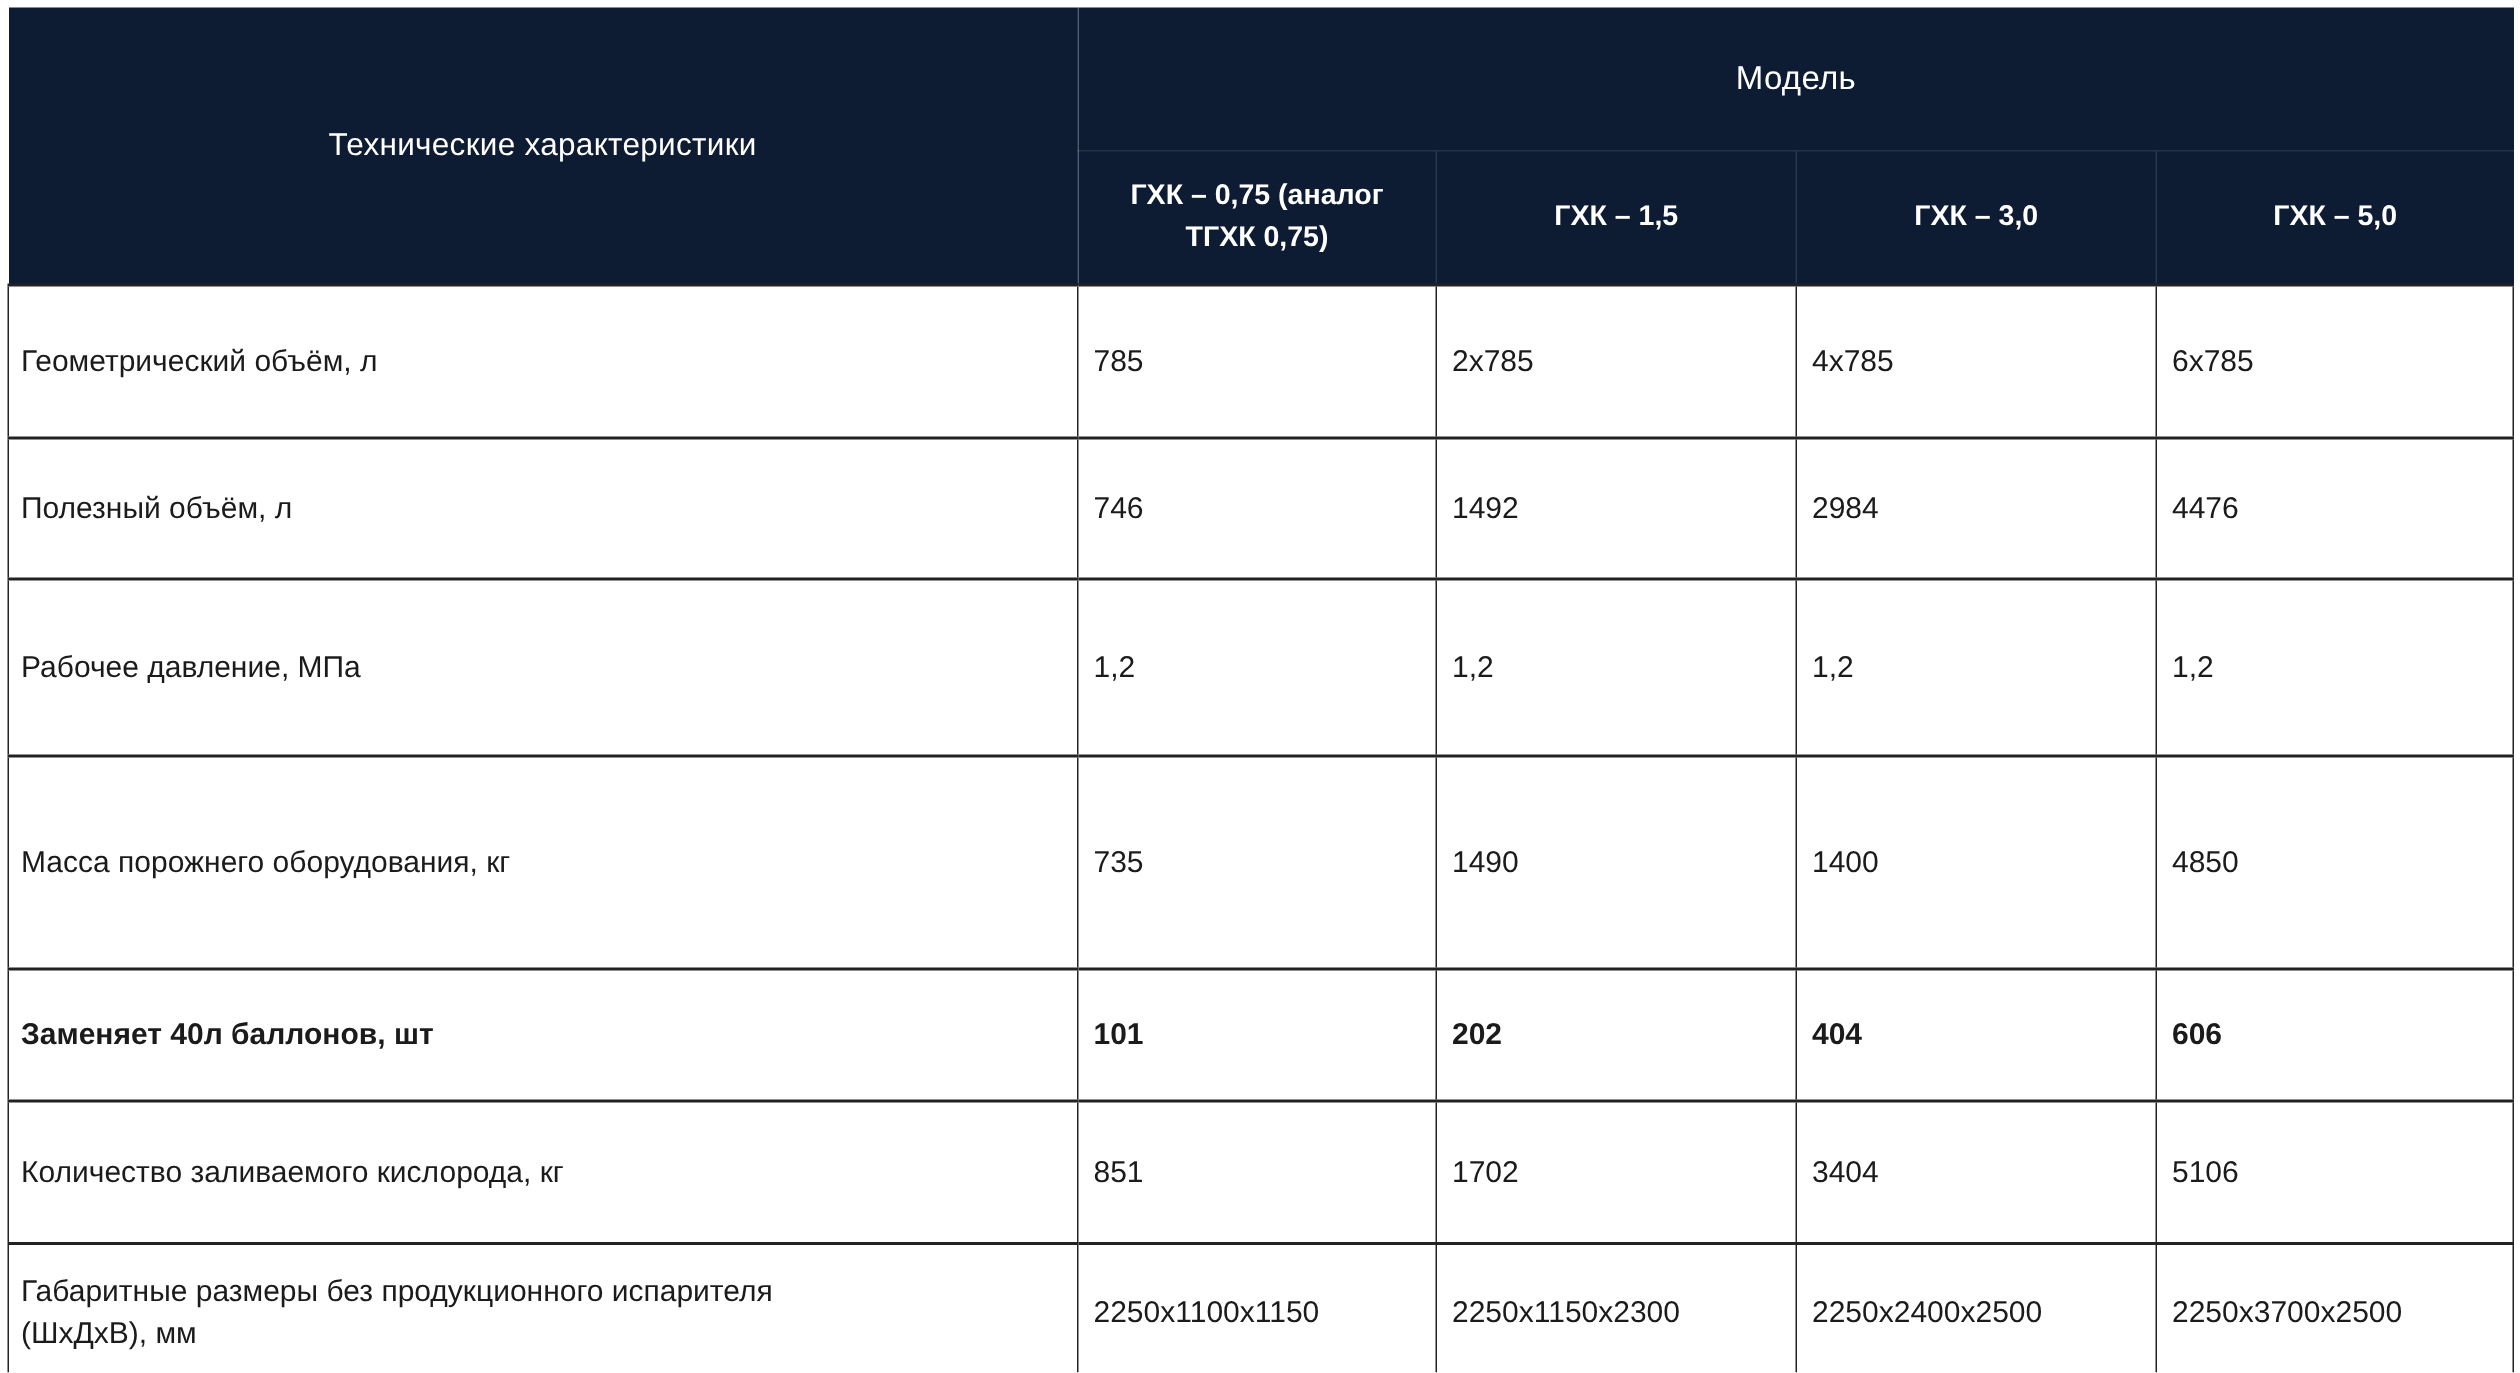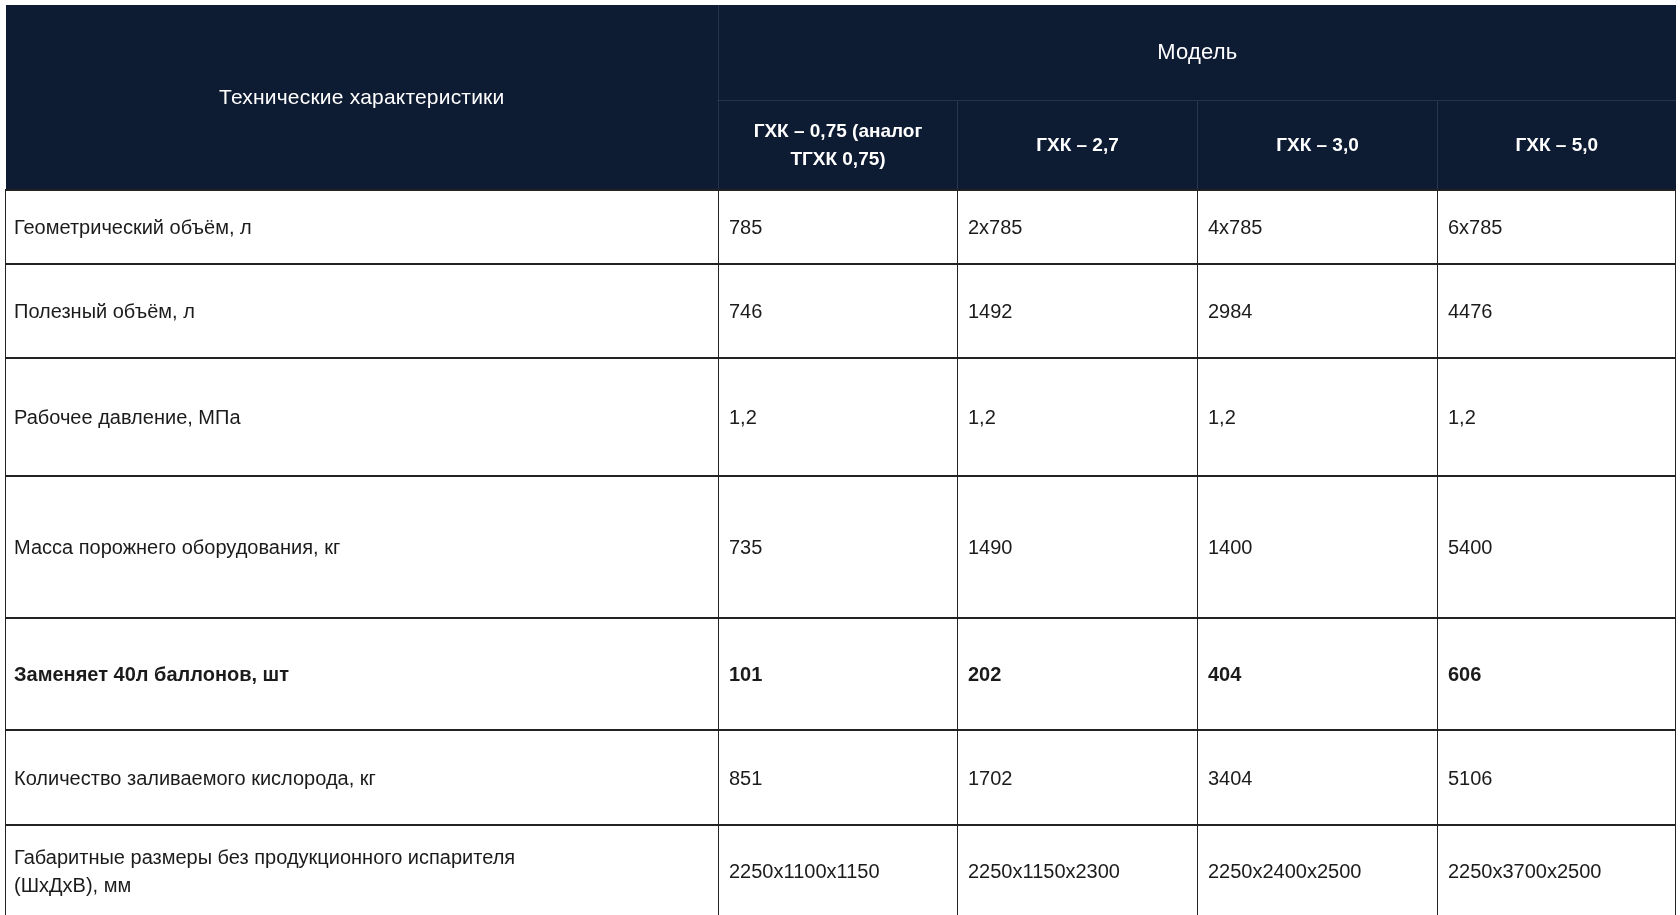--- a/index.html
+++ b/index.html
@@ -87,27 +87,27 @@
       <col style="width:238px">
     </colgroup>
     <thead>
       <tr style="height:95px">
         <th class="h-chars" rowspan="2">Технические характеристики</th>
         <th class="h-model" colspan="4">Модель</th>
       </tr>
       <tr style="height:90px">
         <th class="h-model-name">ГХК – 0,75 (аналог
 ТГХК 0,75)</th>
-        <th class="h-model-name">ГХК – 2,7</th>
+        <th class="h-model-name">ГХК – 1,5</th>
         <th class="h-model-name">ГХК – 3,0</th>
         <th class="h-model-name">ГХК – 5,0</th>
       </tr>
     </thead>
     <tbody>
-      <tr style="height:74px">
+      <tr style="height:102px">
         <td class="label">Геометрический объём, л</td>
         <td class="value">785</td>
         <td class="value">2х785</td>
         <td class="value">4х785</td>
         <td class="value">6х785</td>
       </tr>
       <tr style="height:94px">
         <td class="label">Полезный объём, л</td>
         <td class="value">746</td>
         <td class="value">1492</td>
@@ -119,23 +119,23 @@
         <td class="value">1,2</td>
         <td class="value">1,2</td>
         <td class="value">1,2</td>
         <td class="value">1,2</td>
       </tr>
       <tr style="height:142px">
         <td class="label">Масса порожнего оборудования, кг</td>
         <td class="value">735</td>
         <td class="value">1490</td>
         <td class="value">1400</td>
-        <td class="value">5400</td>
+        <td class="value">4850</td>
       </tr>
-      <tr style="height:112px" class="bold">
+      <tr style="height:88px" class="bold">
         <td class="label">Заменяет 40л баллонов, шт</td>
         <td class="value">101</td>
         <td class="value">202</td>
         <td class="value">404</td>
         <td class="value">606</td>
       </tr>
       <tr style="height:95px">
         <td class="label">Количество заливаемого кислорода, кг</td>
         <td class="value">851</td>
         <td class="value">1702</td>

